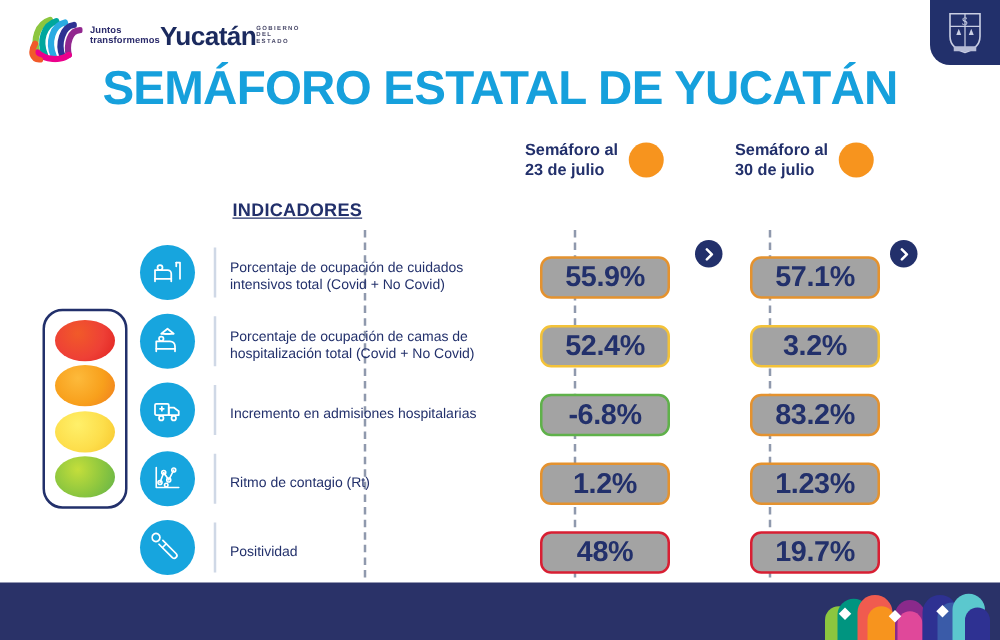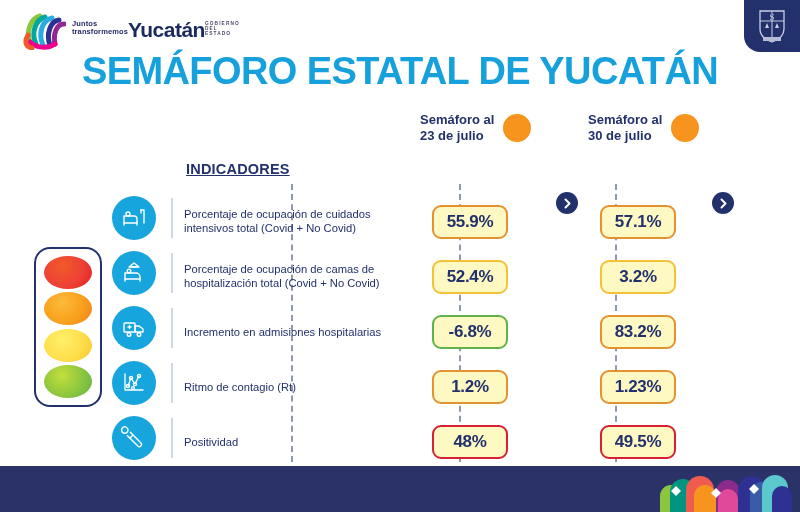--- a/index.html
+++ b/index.html
@@ -51,23 +51,23 @@
   
   #rows{position:absolute;left:112px;top:194px;width:676px;}
   .row{position:relative;height:55px;}
   .icon-wrap{position:absolute;left:0;top:2px;width:44px;height:44px;border-radius:50%;
              background:#17A5DE;display:flex;align-items:center;justify-content:center;}
   .icon-wrap svg{display:block;}
   .row-div{position:absolute;left:59px;top:4px;width:2px;height:40px;background:#cfd8e6;}
   .row-label{position:absolute;left:72px;top:50%;transform:translateY(-50%);
              width:215px;font-size:11.2px;color:#22306b;line-height:1.3;}
   .valbox{position:absolute;top:50%;transform:translateY(-50%);
-          width:76px;height:34px;border-radius:9px;background:#fef9c3;border:2.4px solid #ccc;
+          width:104px;height:34px;border-radius:9px;background:#a3a3a3;border:2.4px solid #ccc;
           display:flex;align-items:center;justify-content:center;
-          font-size:17px;font-weight:bold;color:#22306b;letter-spacing:-.3px;box-sizing:border-box;}
+          font-size:23px;font-weight:bold;color:#22306b;letter-spacing:-.3px;box-sizing:border-box;}
   .valbox.v1{left:320px;}
   .valbox.v2{left:488px;}
 
   
   .vline{position:absolute;width:0;border-left:2px dashed #8f99ad;}
   #vline-1{left:291px;top:184px;height:278px;}
   #vline-2{left:459px;top:184px;height:278px;}
   #vline-3{left:615px;top:184px;height:278px;}
 
   
@@ -236,21 +236,21 @@
     <div class="icon-wrap">
       <svg width="26" height="26" viewBox="0 0 26 26" fill="none" stroke="#fff" stroke-width="1.4" stroke-linecap="round" stroke-linejoin="round">
         <path d="M7 5 a3.2 3.2 0 1 0 0 .01"></path>
         <path d="M9.3 7.3 L20 18 a2.2 2.2 0 0 1 -3.1 3.1 L6.2 10.4"></path>
         <path d="M12 10 l-3 3"></path>
       </svg>
     </div>
     <div class="row-div"></div>
     <div class="row-label">Positividad</div>
     <div class="valbox v1" style="border-color:#D81F33">48%</div>
-    <div class="valbox v2" style="border-color:#D81F33">49.5%</div>
+    <div class="valbox v2" style="border-color:#D81F33">19.7%</div>
   </div>
 
 </div>
 
 <div id="footer">
   <span id="footer-deco">
     <svg width="150" height="46" viewBox="0 0 150 46">
       <defs>
           <clipPath id="fc">
             <rect x="0" y="0" width="150" height="46"></rect>

